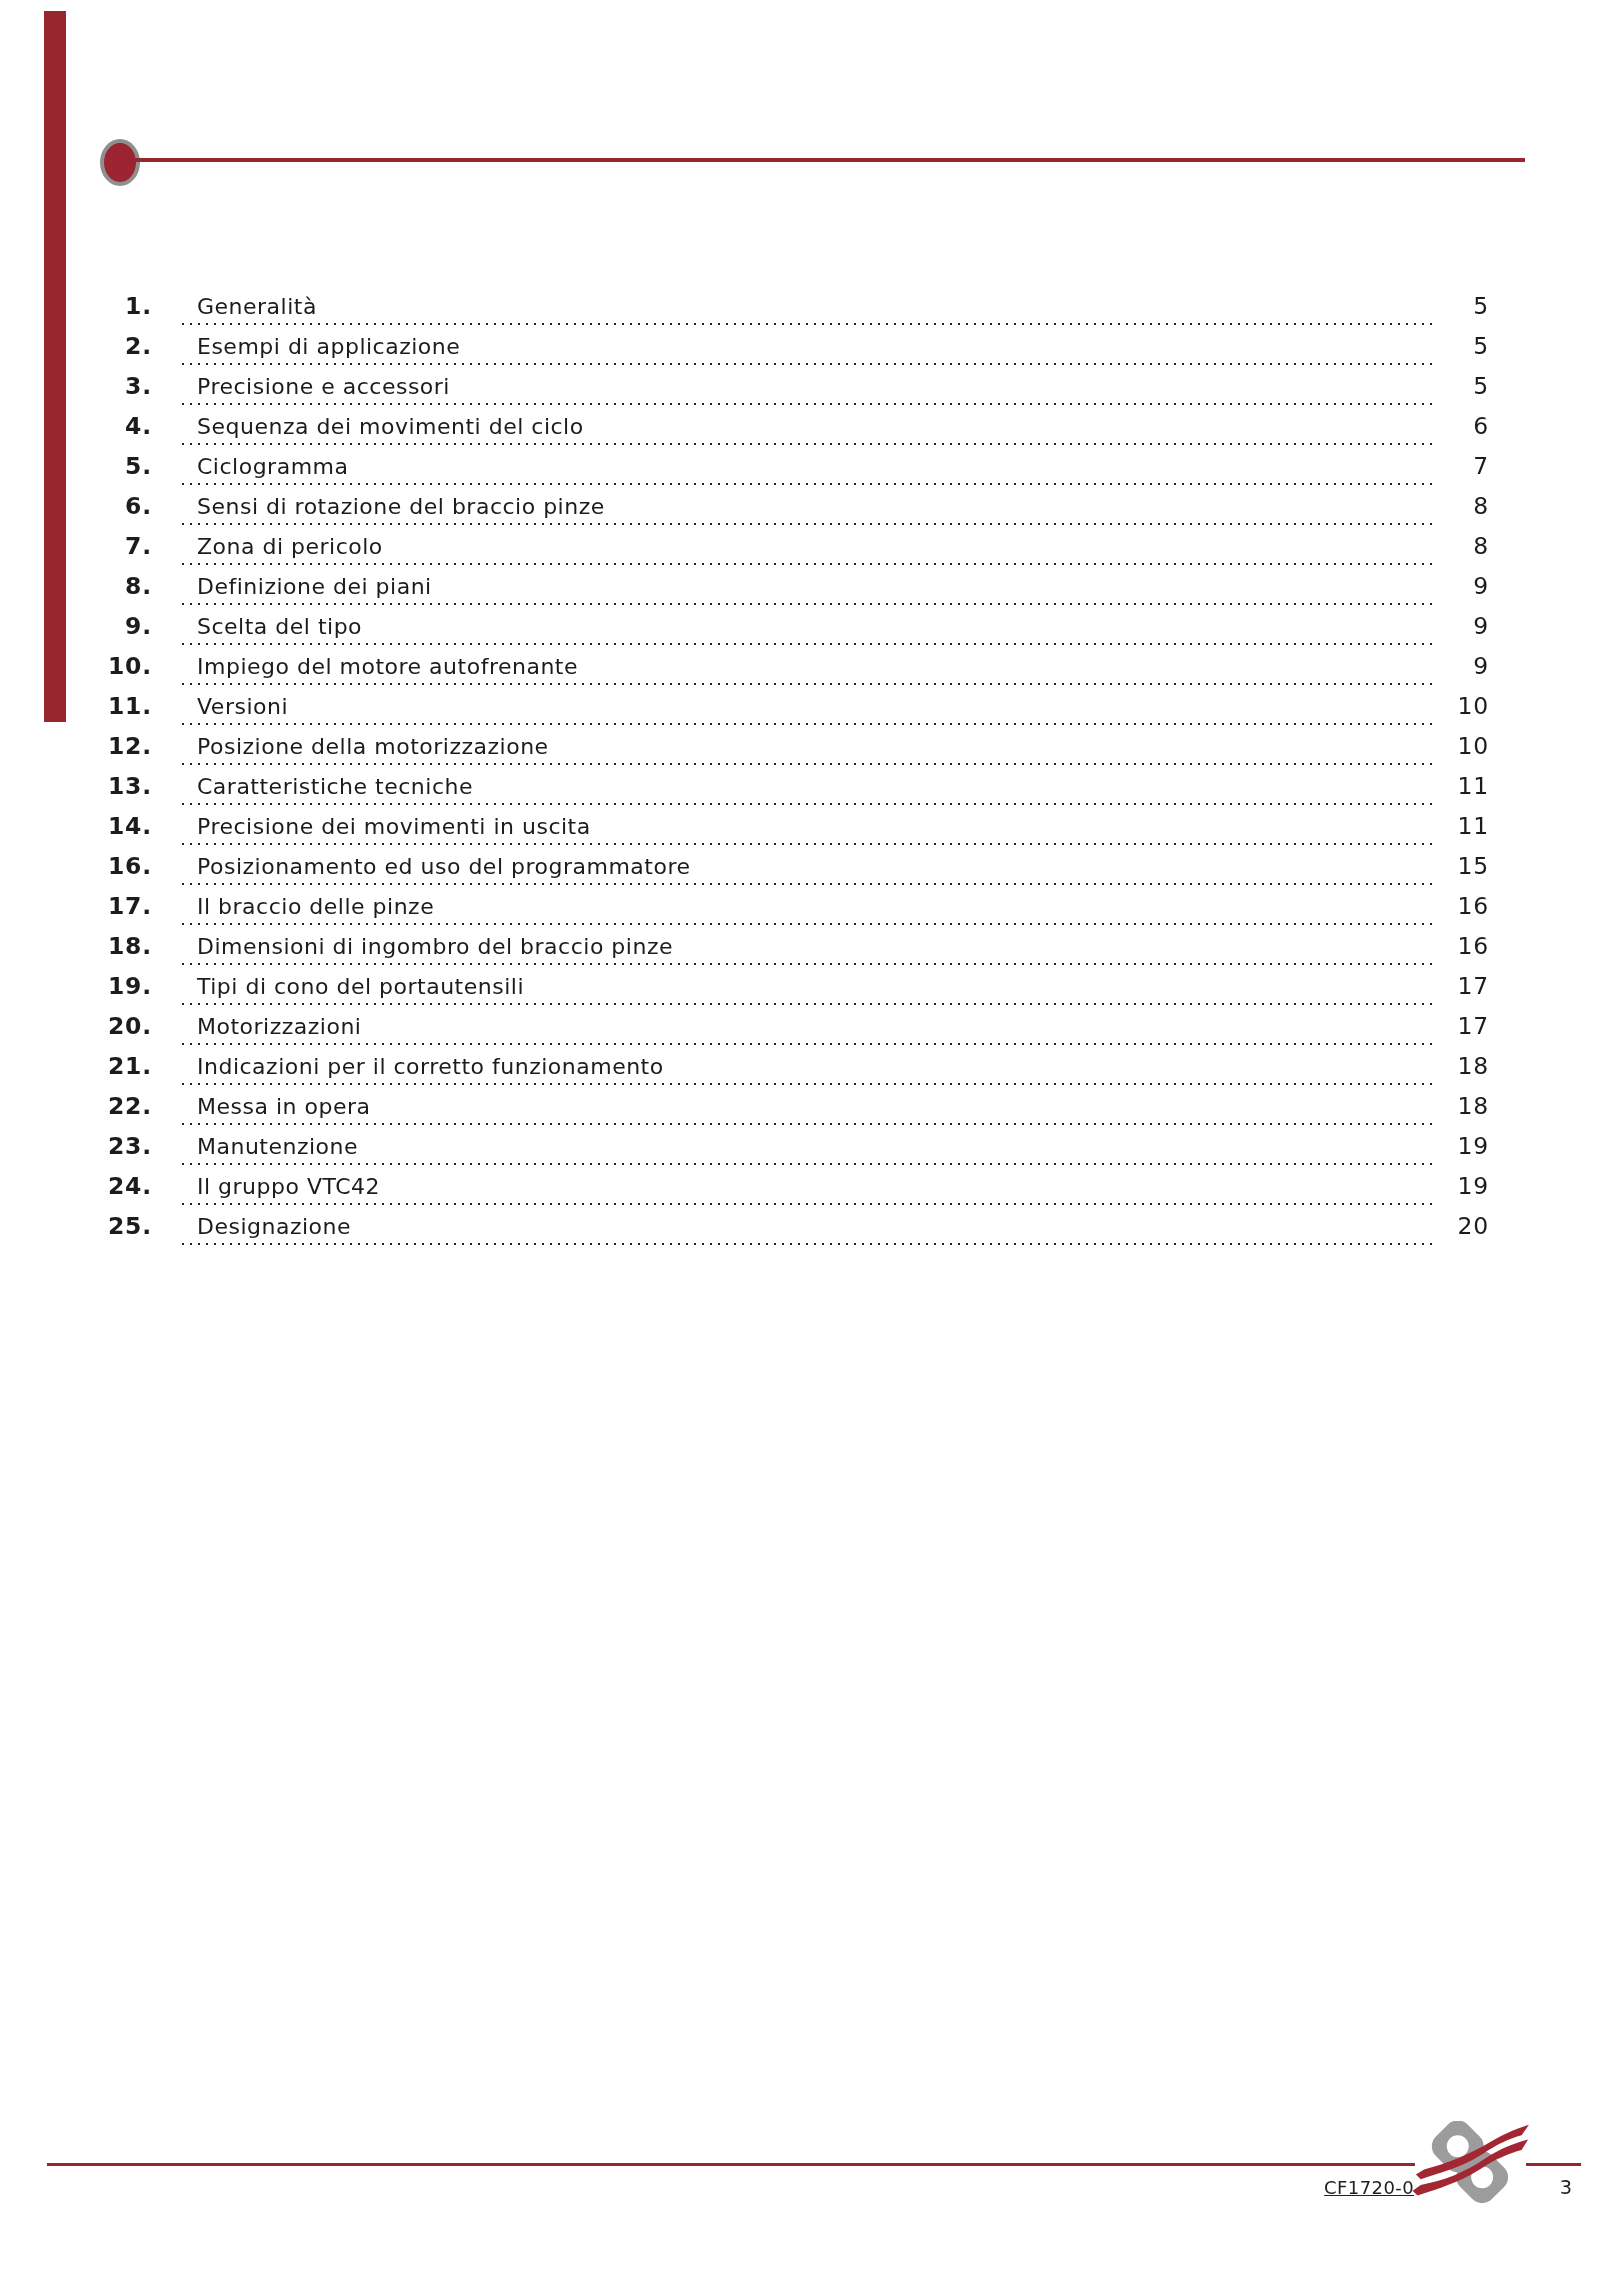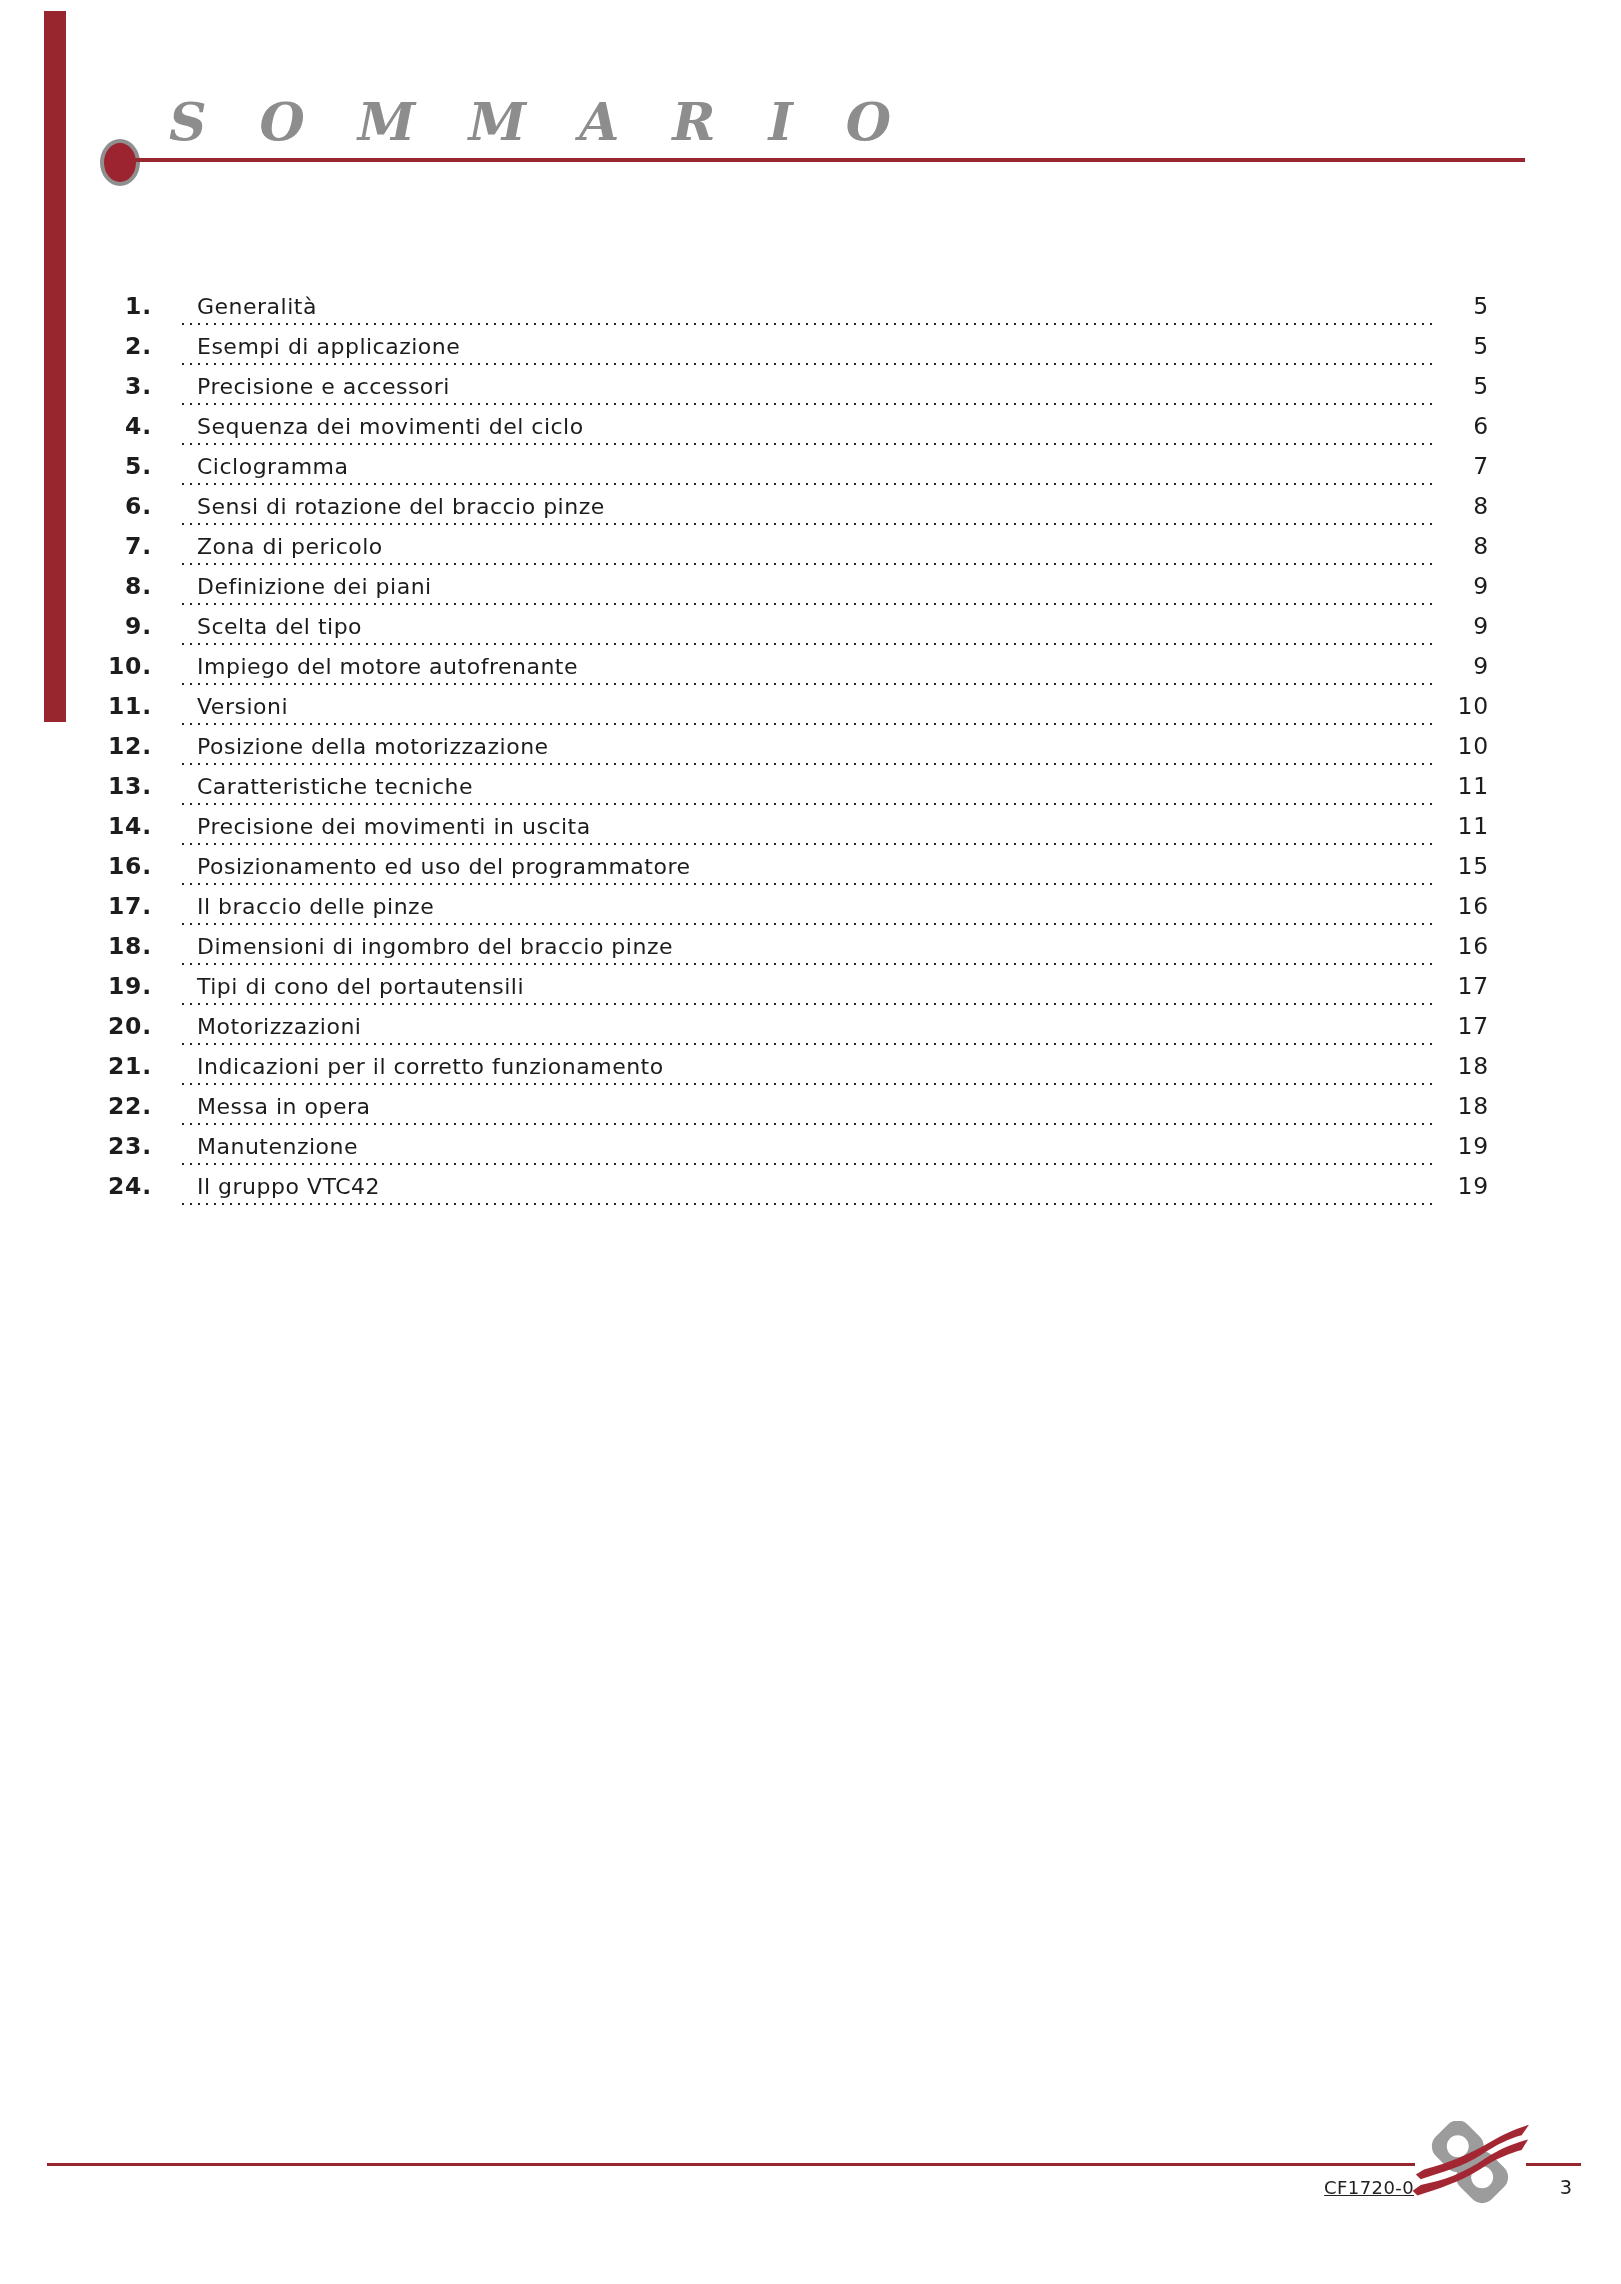--- a/index.html
+++ b/index.html
@@ -75,21 +75,20 @@
   }
   #footer-logo{position:absolute;left:1411px;top:2121px;width:122px;height:84px;}
 </style>
 </head>
 <body>
 
 <div id="page">
 
   <div id="side-bar"></div>
 
-  <div id="page-title">SOMMARIO</div>
 
   <div id="title-dot"></div>
   <div id="title-rule"></div>
 
   <div id="toc">
     <div class="toc-row">
       <span class="toc-num">1.</span>
       <span class="toc-label">Generalità</span>
       <span class="toc-page">5</span>
       <span class="toc-leader"></span>
@@ -243,20 +242,26 @@
       <span class="toc-leader"></span>
     </div>
 
     <div class="toc-row">
       <span class="toc-num">24.</span>
       <span class="toc-label">Il gruppo VTC42</span>
       <span class="toc-page">19</span>
       <span class="toc-leader"></span>
     </div>
 
+    <div class="toc-row">
+      <span class="toc-num">25.</span>
+      <span class="toc-label">Designazione</span>
+      <span class="toc-page">20</span>
+      <span class="toc-leader"></span>
+    </div>
   </div>
 
   <div id="footer-rule-left"></div>
   <div id="footer-rule-right"></div>
 
   <div id="footer-doc-code">CF1720-0</div>
 
   <svg id="footer-logo" viewBox="0 0 150 100" xmlns="http://www.w3.org/2000/svg">
 
     <g fill="#9c9c9c">

